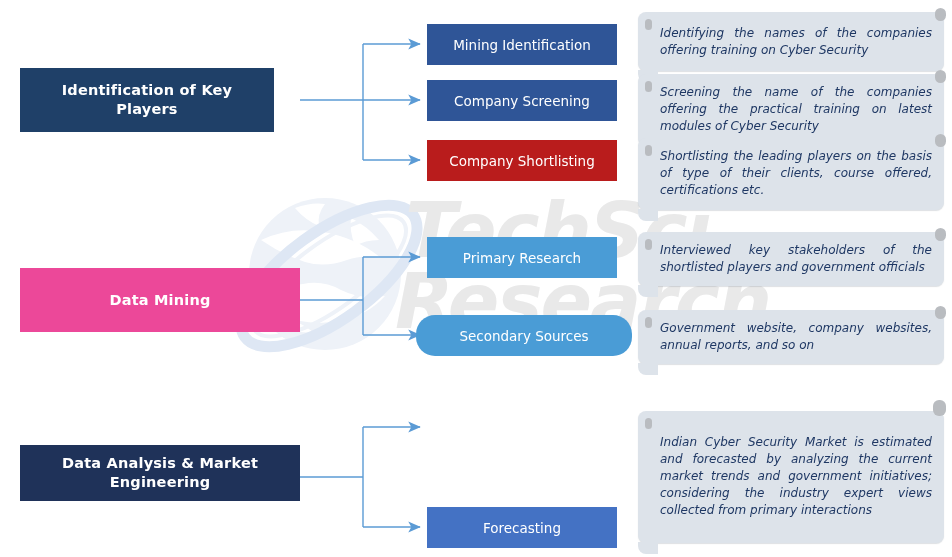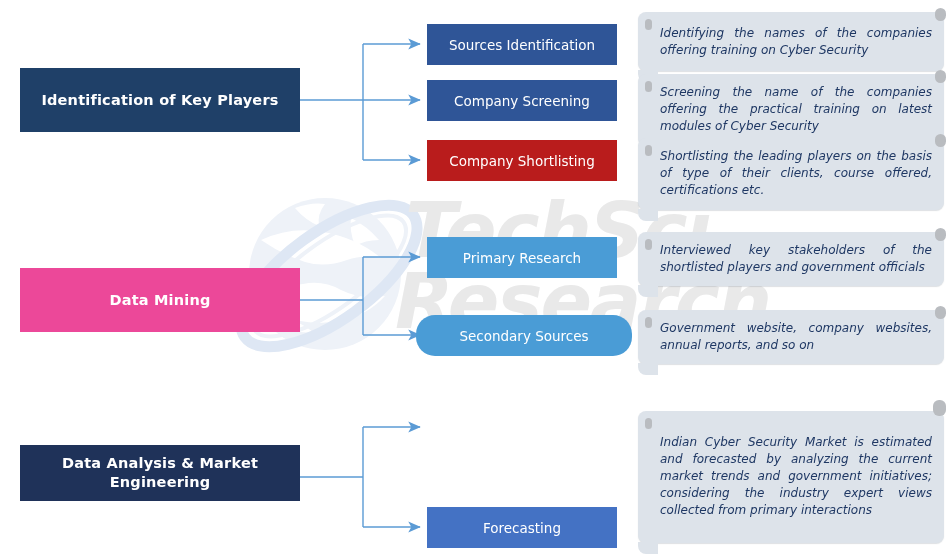--- a/index.html
+++ b/index.html
@@ -163,26 +163,26 @@
     </g>
 
     <g stroke="#5b9bd5" stroke-width="1.4" fill="none">
       <path d="M300,477 L363,477"></path>
       <path d="M363,427 L363,527"></path>
       <path d="M363,427 L420,427" marker-end="url(#ah3)"></path>
       <path d="M363,527 L420,527" marker-end="url(#ah3)"></path>
     </g>
   </svg>
 
-  <div class="stage-box" style="left:20px;top:68px;width:280px;height:64px;background:#1f4068;">
+  <div class="stage-box" style="left:20px;top:68px;width:254px;height:64px;background:#1f4068;">
     <span>Identification of Key Players</span>
   </div>
 
   <div class="step-box" style="left:427px;top:24px;width:190px;height:41px;background:#2f5597;">
-    <span>Sources Identification</span>
+    <span>Mining Identification</span>
   </div>
   <div class="step-box" style="left:427px;top:80px;width:190px;height:41px;background:#2f5597;">
     <span>Company Screening</span>
   </div>
   <div class="step-box" style="left:427px;top:140px;width:190px;height:41px;background:#b91c1c;">
     <span>Company Shortlisting</span>
   </div>
 
   <div class="desc-panel" style="left:638px;top:12px;width:306px;height:59px;">
     <span class="pin-tl"></span>

